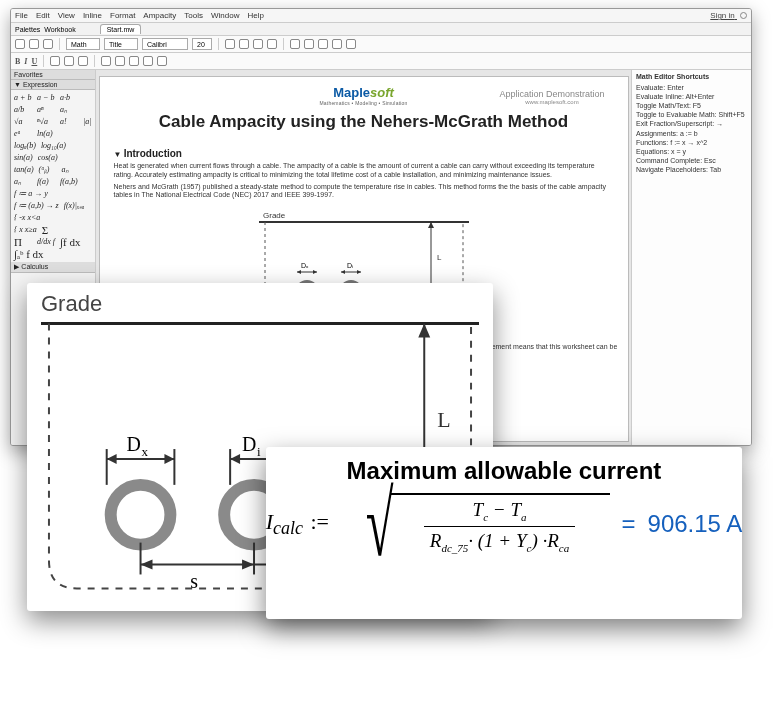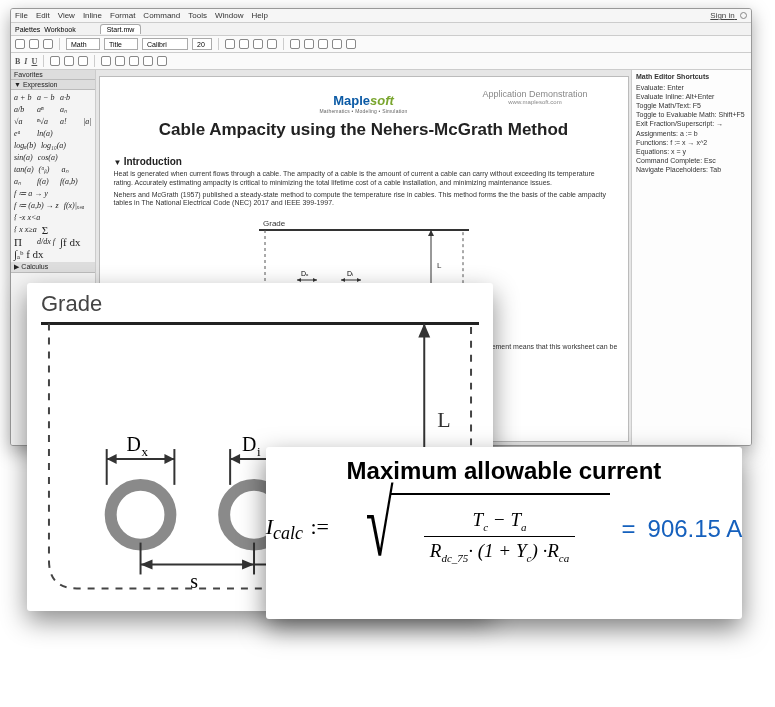--- a/index.html
+++ b/index.html
@@ -103,36 +103,36 @@
     background:#e6e6e6;
     display:flex;
     position:relative;
   }
 
   .page {
     margin:6px auto;
     width: 530px;
     background:#fff;
     border:1px solid #bbb;
-    padding:16px 14px;
+    padding:8px 14px;
     font-size:8px;
     color:#222;
     position:relative;
   }
 
   .page .hdr { text-align:center; margin-bottom:6px;}
   .logo {
     display:inline-block;
     font-weight:bold;
     font-size:13px;
   }
   .logo .m { color:#0b5aa5; }
   .logo .s { color:#7aa62f; font-style:italic; }
   .logo-sub { font-size:5px; color:#666; letter-spacing:0.2px;}
-  .appdemo { font-size:9px; color:#888; position:absolute; right:40px; top:12px;margin-left:37px;}
+  .appdemo { font-size:9px; color:#888; position:absolute; right:23px; top:12px;margin-left:37px;}
   .appdemo .url { font-size:6px; display:block;}
 
   .page h1 { font-size:17px; font-weight:bold; text-align:center; margin:6px 0 10px;}
   .page h2 { font-size:10px; font-weight:bold; color:#222; margin:16px 0 2px;}
   .page h2::before { content:"▼ "; font-size:8px;}
   .page p { font-size:7px; line-height:1.25; margin:3px 0; color:#333;}
 
   .right-panel {
     width:120px;
     background:#fdfdfd;
@@ -207,21 +207,21 @@
   }
   .radical {
     font-size: 92px;
     line-height: 0.68;
     transform: scaleX(0.55);
     transform-origin: right center;
     margin-right:-4px;
   }
   .under-rad {
     border-top: 2px solid #000;
-    padding: 14px 8px 2px;
+    padding: 4px 8px 2px;
     display:flex;
     flex-direction:column;
     align-items:center;
     min-width: 220px;
   }
   .frac {
     display:flex;
     flex-direction:column;
     align-items:center;
     font-style: italic;
@@ -249,21 +249,21 @@
 <body>
 
 <div class="app-window">
 
   <div class="menubar">
     <span>File</span>
     <span>Edit</span>
     <span>View</span>
     <span>Inline</span>
     <span>Format</span>
-    <span>Command</span>
+    <span>Ampacity</span>
     <span>Tools</span>
     <span>Window</span>
     <span>Help</span>
     <span class="signin">
       <span>Sign in</span>
       <span class="signin-ic"></span>
     </span>
   </div>
 
   <div class="tabbar">

